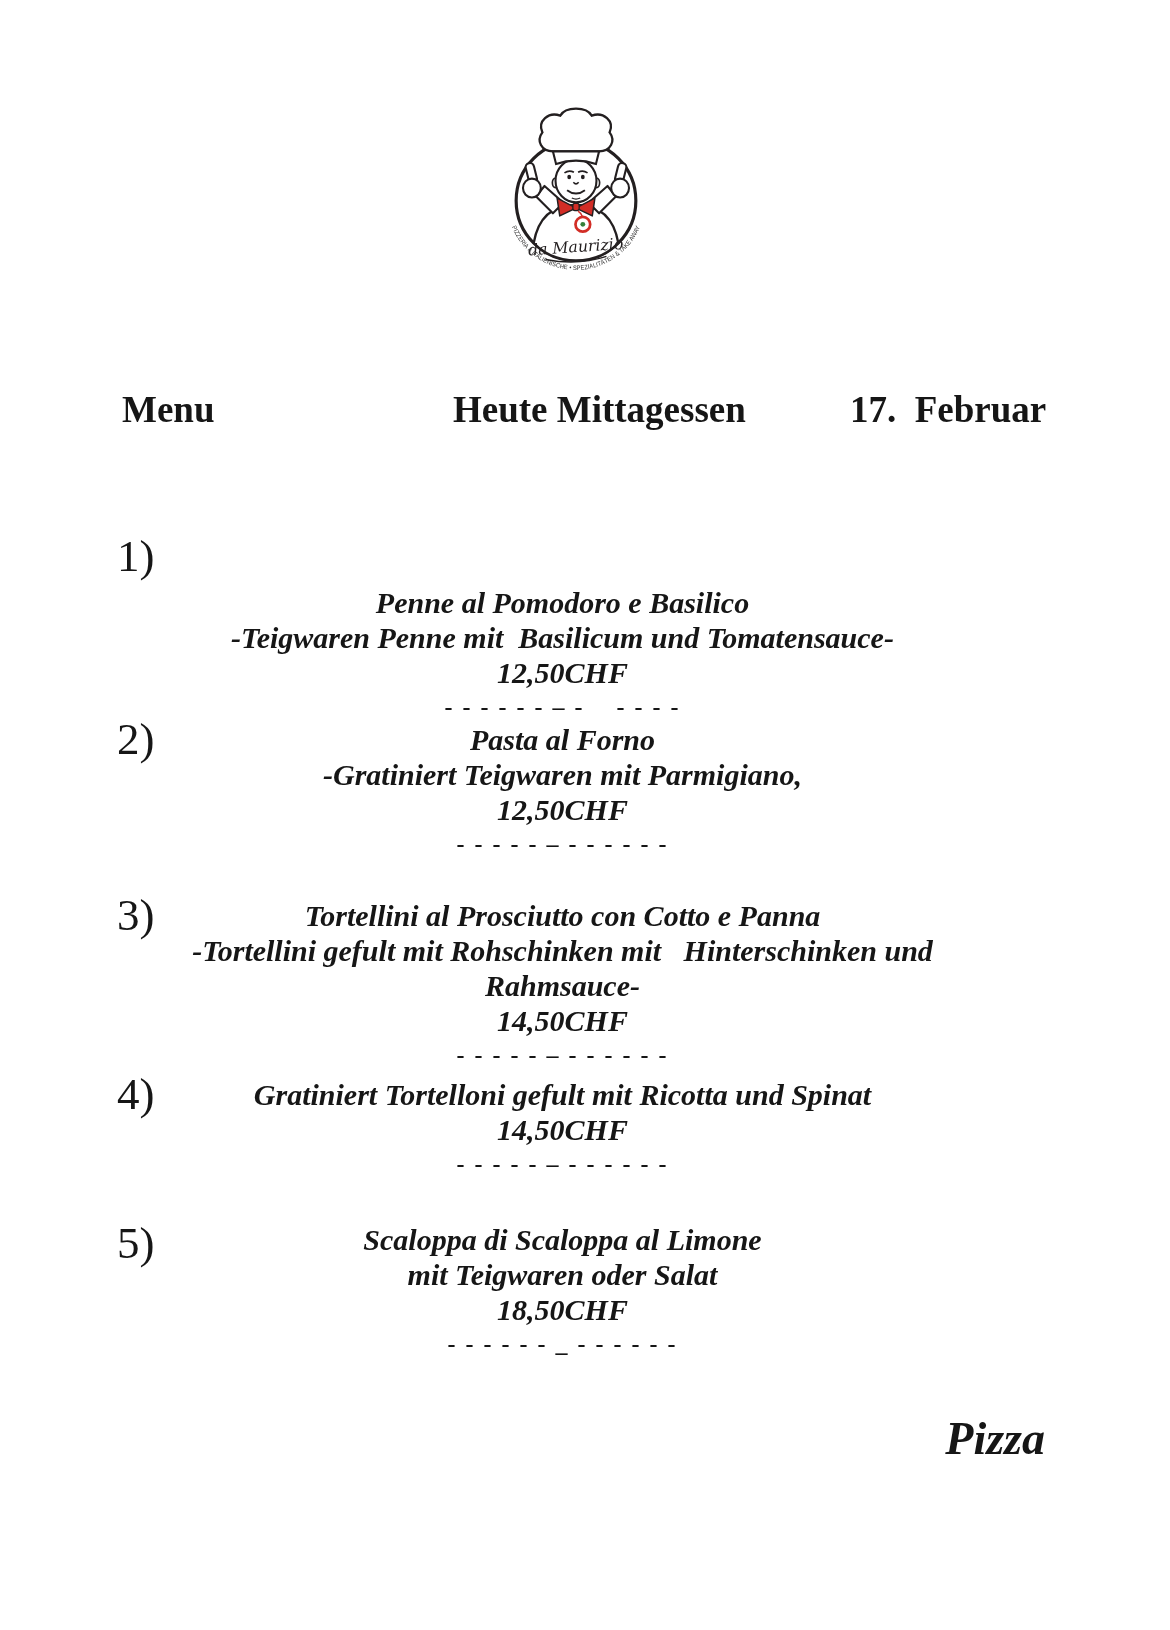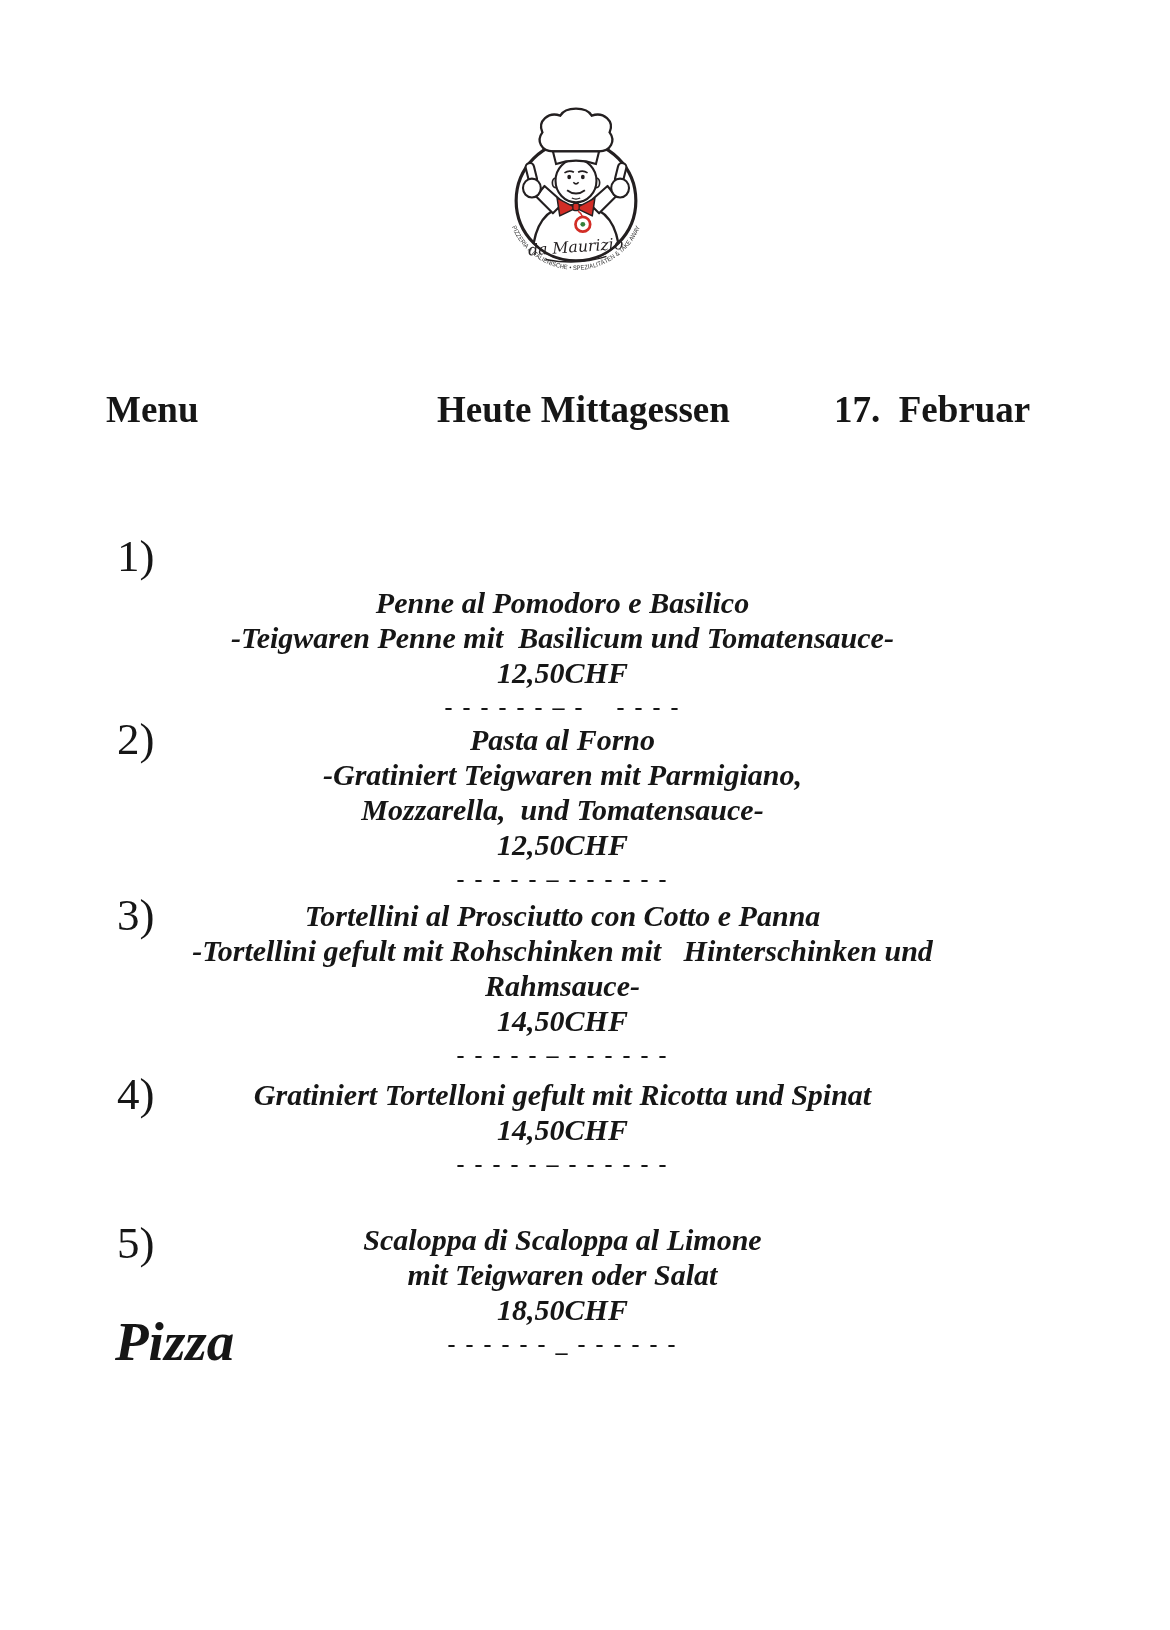--- a/index.html
+++ b/index.html
@@ -9,21 +9,21 @@
     background:#ffffff;
     color:#161616;
     font-family:"Liberation Serif","DejaVu Serif",serif;
     overflow:hidden;
   }
 
   
   .logo-wrap { position:absolute; left:492px; top:104px; width:168px; height:186px; }
 
   
-  .hdr { position:absolute; top:390px; font-size:37px; font-weight:bold; line-height:1.1; white-space:pre; }
+  .hdr { position:absolute; top:390px; font-size:37px; font-weight:bold; line-height:1.1; white-space:pre;margin-left:16px; }
   .hdr-left   { left:106px; }
   .hdr-center { left:437px; }
   .hdr-right  { left:834px; }
 
   
   .menu-item { position:absolute; left:115px; width:895px; text-align:center; }
   .item-number {
     position:absolute; left:2px;
     font-size:45px; font-weight:normal; font-style:normal;
     line-height:1.05;
@@ -31,23 +31,23 @@
   .menu-line {
     font-size:30px; font-weight:bold; font-style:italic;
     line-height:35px; white-space:pre-wrap;
   }
   .separator {
     font-size:24px; font-weight:bold; font-style:normal;
     letter-spacing:2px; margin-top:7px; white-space:pre;
     line-height:20px;
   }
   .pizza-heading {
-    position:absolute; left:115px; top:1312px; width:930px;
-    text-align:left;
-    font-size:55px; font-weight:bold; font-style:italic;
+    position:absolute; left:115px; top:1414px; width:930px;
+    text-align:right;
+    font-size:46px; font-weight:bold; font-style:italic;
     line-height:1.1;
   }
 </style>
 </head>
 <body>
 
 <div class="page">
 
   <div class="logo-wrap">
     <svg width="168" height="186" viewBox="0 0 160 177">
@@ -124,21 +124,20 @@
     <div class="menu-line">Penne al Pomodoro e Basilico</div>
     <div class="menu-line">-Teigwaren Penne mit  Basilicum und Tomatensauce-</div>
     <div class="menu-line">12,50CHF</div>
     <div class="separator">- - - - - - – -    - - - -</div>
   </div>
 
   <div class="menu-item" style="top:722px">
     <div class="item-number" style="top:-6px">2)</div>
     <div class="menu-line">Pasta al Forno</div>
     <div class="menu-line">-Gratiniert Teigwaren mit Parmigiano,</div>
-    <div class="menu-line">Mozzarella,  und Tomatensauce-</div>
     <div class="menu-line">12,50CHF</div>
     <div class="separator">- - - - - – - - - - - -</div>
   </div>
 
   <div class="menu-item" style="top:898px">
     <div class="item-number" style="top:-6px">3)</div>
     <div class="menu-line">Tortellini al Prosciutto con Cotto e Panna</div>
     <div class="menu-line">-Tortellini gefult mit Rohschinken mit   Hinterschinken und</div>
     <div class="menu-line">Rahmsauce-</div>
     <div class="menu-line">14,50CHF</div>

